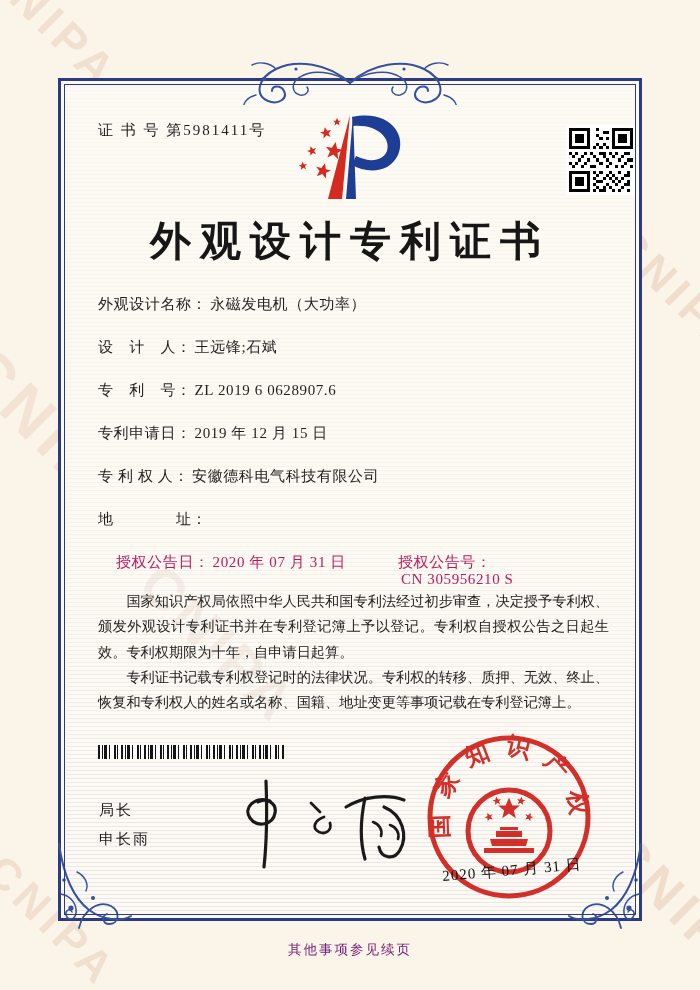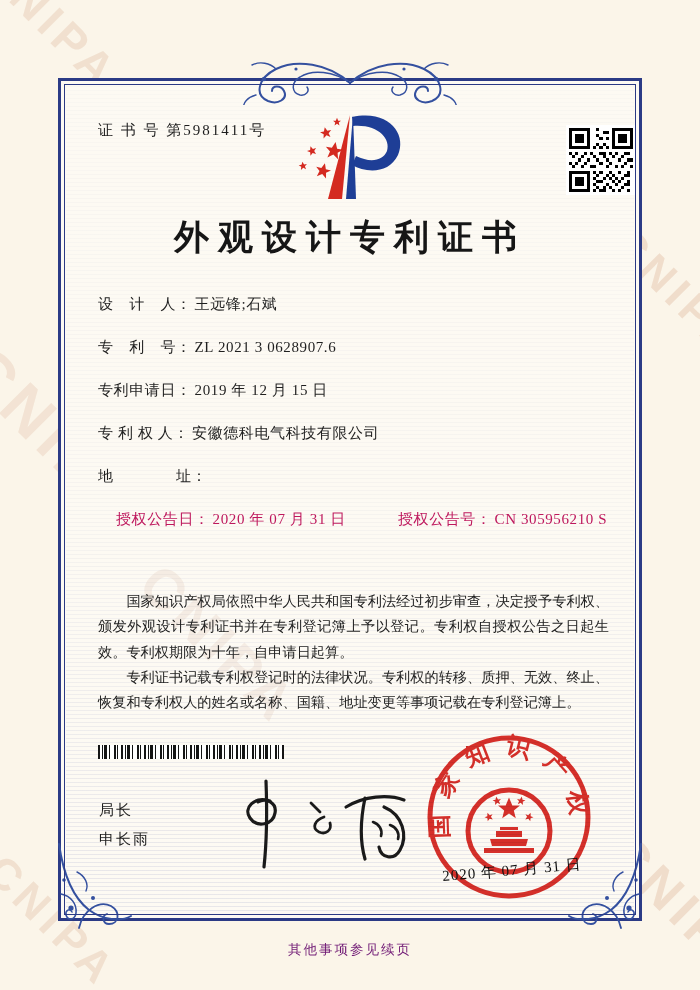--- a/index.html
+++ b/index.html
@@ -54,29 +54,29 @@
   .orn-br{position:absolute;right:-12px;bottom:-14px;transform:scaleX(-1);}
   
   .cert-no{
     position:absolute;left:37px;top:40px;
     font-size:15px;letter-spacing:2px;color:#1c1c1c;
   }
   .logo{position:absolute;left:50%;top:28px;transform:translateX(-50%);}
   .qr{position:absolute;left:505px;top:44px;width:64px;height:64px;background:#fff;padding:3px;}
   .title{
     position:absolute;left:0;right:0;top:133px;text-align:center;
-    font-size:35px;font-weight:700;letter-spacing:9px;color:#161616;
+    font-size:41px;font-weight:700;letter-spacing:9px;color:#161616;
   }
   
   .fields{position:absolute;left:37px;right:28px;top:215px;}
   .frow{display:flex;margin-bottom:26px;font-size:15px;color:#1f1f1f;letter-spacing:0.6px;line-height:17px;}
   .flabel{white-space:pre;}
   .fvalue{margin-left:3px;white-space:pre;}
   .grant-row{display:flex;font-size:15px;color:#be185d;letter-spacing:0.6px;line-height:17px;margin-left:18px;}
-  .grant-pair2{margin-left:52px;display:flex;}
+  .grant-pair2{margin-left:52px;display:flex;flex-direction:column;}
   
   .body-text{
     position:absolute;left:37px;right:30px;top:508px;
     font-size:14.2px;line-height:1.78;color:#222;text-align:justify;
   }
   .body-text p{margin:0;text-indent:2em;}
   
   .barcode{
     position:absolute;left:37px;top:664px;width:186px;height:14px;background:#fff;
     background-image:repeating-linear-gradient(90deg,
@@ -260,26 +260,30 @@
         <rect x="14" y="20" width="1" height="1"></rect>
           <rect x="16" y="20" width="1" height="1"></rect>
         <rect x="19" y="20" width="1" height="1"></rect>
       </g>
     </svg>
 
     <div class="title">外观设计专利证书</div>
 
     <div class="fields">
       <div class="frow">
+        <span class="flabel">外观设计名称：</span>
+        <span class="fvalue">永磁发电机（大功率）</span>
+      </div>
+      <div class="frow">
         <span class="flabel">设　计　人：</span>
         <span class="fvalue">王远锋;石斌</span>
       </div>
       <div class="frow">
         <span class="flabel">专　利　号：</span>
-        <span class="fvalue">ZL 2021 3 0628907.6</span>
+        <span class="fvalue">ZL 2019 6 0628907.6</span>
       </div>
       <div class="frow">
         <span class="flabel">专利申请日：</span>
         <span class="fvalue">2019 年 12 月 15 日</span>
       </div>
       <div class="frow">
         <span class="flabel">专 利 权 人：</span>
         <span class="fvalue">安徽德科电气科技有限公司</span>
       </div>
       <div class="frow">

